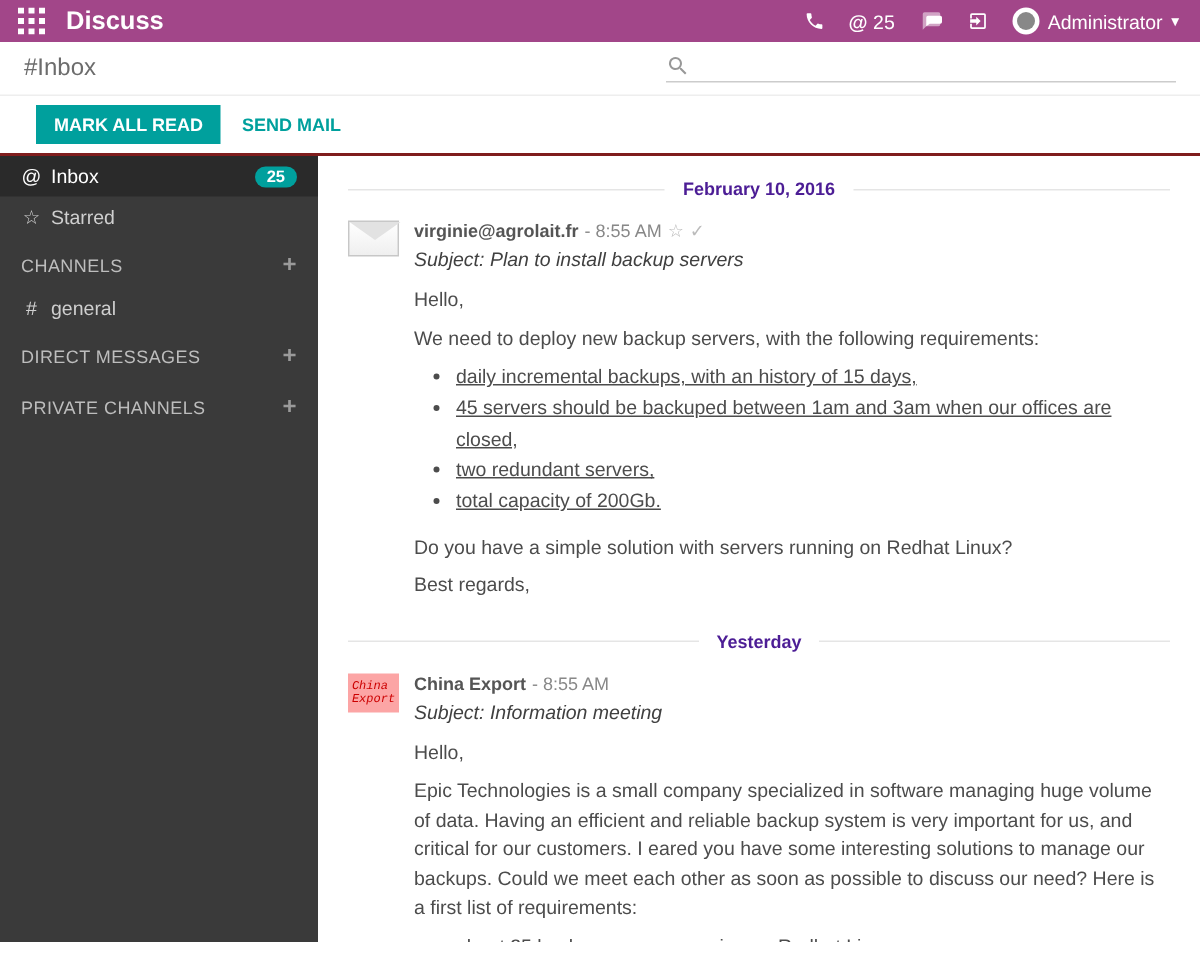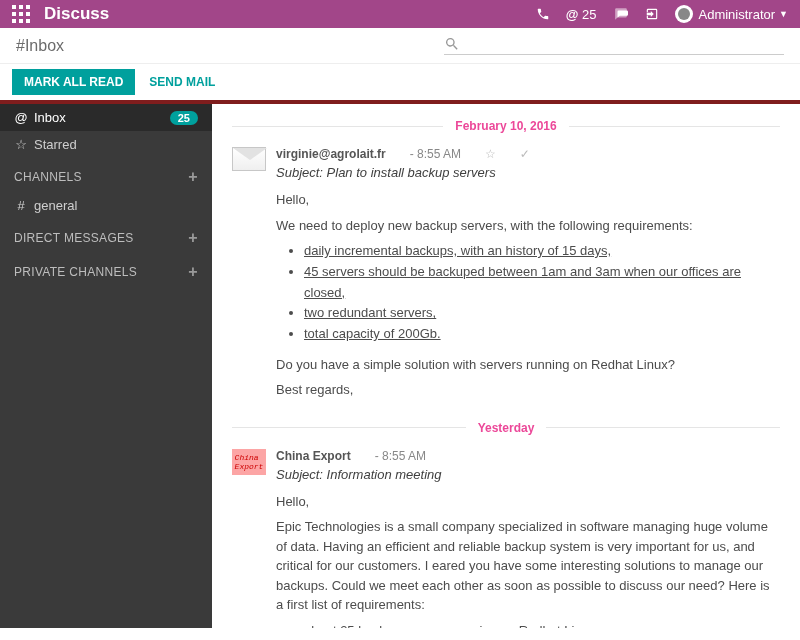--- a/index.html
+++ b/index.html
@@ -13,44 +13,44 @@
 .topbar .tool svg { display:block;}
 .topbar .avatar { width: 18px; height: 18px; border-radius: 50%; background: #fff; display:inline-block; margin-right:6px; position:relative;}
 .topbar .avatar::after{content:"";position:absolute;inset:3px;border-radius:50%;background:#888;}
 .subbar { height: 36px; display: flex; align-items: center; padding: 0 16px; border-bottom: 1px solid #eee; }
 .subbar .page-title { font-size: 16px; color: #6c6c6c; }
 .subbar .spacer { flex: 1; }
 .subbar .search { width: 340px; border-bottom: 1px solid #ccc; display:flex; align-items:center; padding-bottom:2px;}
 .subbar .search input { border: none; outline: none; width: 100%; font-size: 13px; color:#555;}
 .subbar .search input::placeholder{color:#999;}
 .subbar .search .mag{width:16px;height:16px;opacity:.6;}
-.actionbar { height: 40px; display:flex; align-items:center; padding:0 12px; border-bottom:4px solid #7f1d1d;}
+.actionbar { height: 40px; display:flex; align-items:center; padding:0 24px; border-bottom:2px solid #7f1d1d;}
 .actionbar .btn-primary{ background:#00a09d; color:#fff; border:none; padding:6px 12px; font-size:12px; font-weight:600; margin-right:14px; cursor:pointer;}
 .actionbar .btn-link{ color:#00a09d; background:none; border:none; font-size:12px; font-weight:700; cursor:pointer;}
 .main{ display:flex; height: calc(640px - 40px - 36px - 40px);}
 .sidebar{ width:212px; background:#3a3a3a; color:#cfcfcf; font-size:13px; overflow-y:auto;}
 .sidebar .item{ display:flex; align-items:center; padding:6px 14px; cursor:pointer;}
 .sidebar .item.active{ background:#2a2a2a; color:#fff;}
 .sidebar .item .icn{ width:14px; margin-right:6px; text-align:center;}
 .sidebar .item .lbl{ flex:1;}
 .sidebar .item .badge{ background:#00a09d; color:#fff; border-radius:10px; padding:1px 8px; font-size:11px; font-weight:600;}
 .sidebar .section{ display:flex; align-items:center; padding:10px 14px 6px; font-size:12px; color:#bdbdbd; letter-spacing:.3px;}
 .sidebar .section .slbl{flex:1;}
 .sidebar .section .plus{ color:#9a9a9a; font-size:16px; cursor:pointer; font-weight:600;}
 .content{ flex:1; overflow-y:auto; padding:0 0 20px 0;}
 .date-sep{ text-align:center; margin:14px 0 10px; position:relative;}
 .date-sep::before{content:"";position:absolute;left:20px;right:20px;top:50%;border-top:1px solid #e5e5e5;z-index:0;}
-.date-sep span{ background:#fff; padding:0 12px; position:relative; z-index:1; color:#ec4899; font-weight:600; font-size:12px;}
+.date-sep span{ background:#fff; padding:0 12px; position:relative; z-index:1; color:#4c1d95; font-weight:600; font-size:12px;}
 .msg{ display:flex; padding:4px 20px 0 20px;}
 .msg .avatar{ width:34px; height:26px; margin-right:10px; flex-shrink:0;}
 .msg .avatar .env{ width:34px; height:24px; border:1px solid #c7c7c7; background:linear-gradient(#fff,#efefef); position:relative;}
 .msg .avatar .env::before{content:"";position:absolute;left:0;right:0;top:0;border-left:17px solid transparent;border-right:17px solid transparent;border-top:12px solid #e2e2e2;}
 .msg .avatar .logo{ width:34px; height:26px; background:#fca5a5; font-size:8px; color:#c00; display:flex; align-items:center; justify-content:center; font-style:italic;font-family:Liberation Mono, monospace;}
 .msg .body{ flex:1;}
-.msg .hdr{ display:flex; align-items:center; gap:24px; color:#888; font-size:12px;}
+.msg .hdr{ display:flex; align-items:center; gap:4px; color:#888; font-size:12px;}
 .msg .hdr .from{ color:#555; font-weight:600;}
 .msg .hdr .star, .msg .hdr .check{ color:#bbb; cursor:pointer;}
 .msg .subj{ font-style:italic; color:#404040; margin:4px 0 10px;}
 .msg p{ margin:6px 0; color:#4c4c4c; line-height:1.5;}
 .msg ul{ margin:6px 0 10px 28px; color:#4c4c4c; line-height:1.6;}
 .msg ul li{ list-style: disc; text-decoration: underline;}
 </style>
 </head>
 <body>
 

